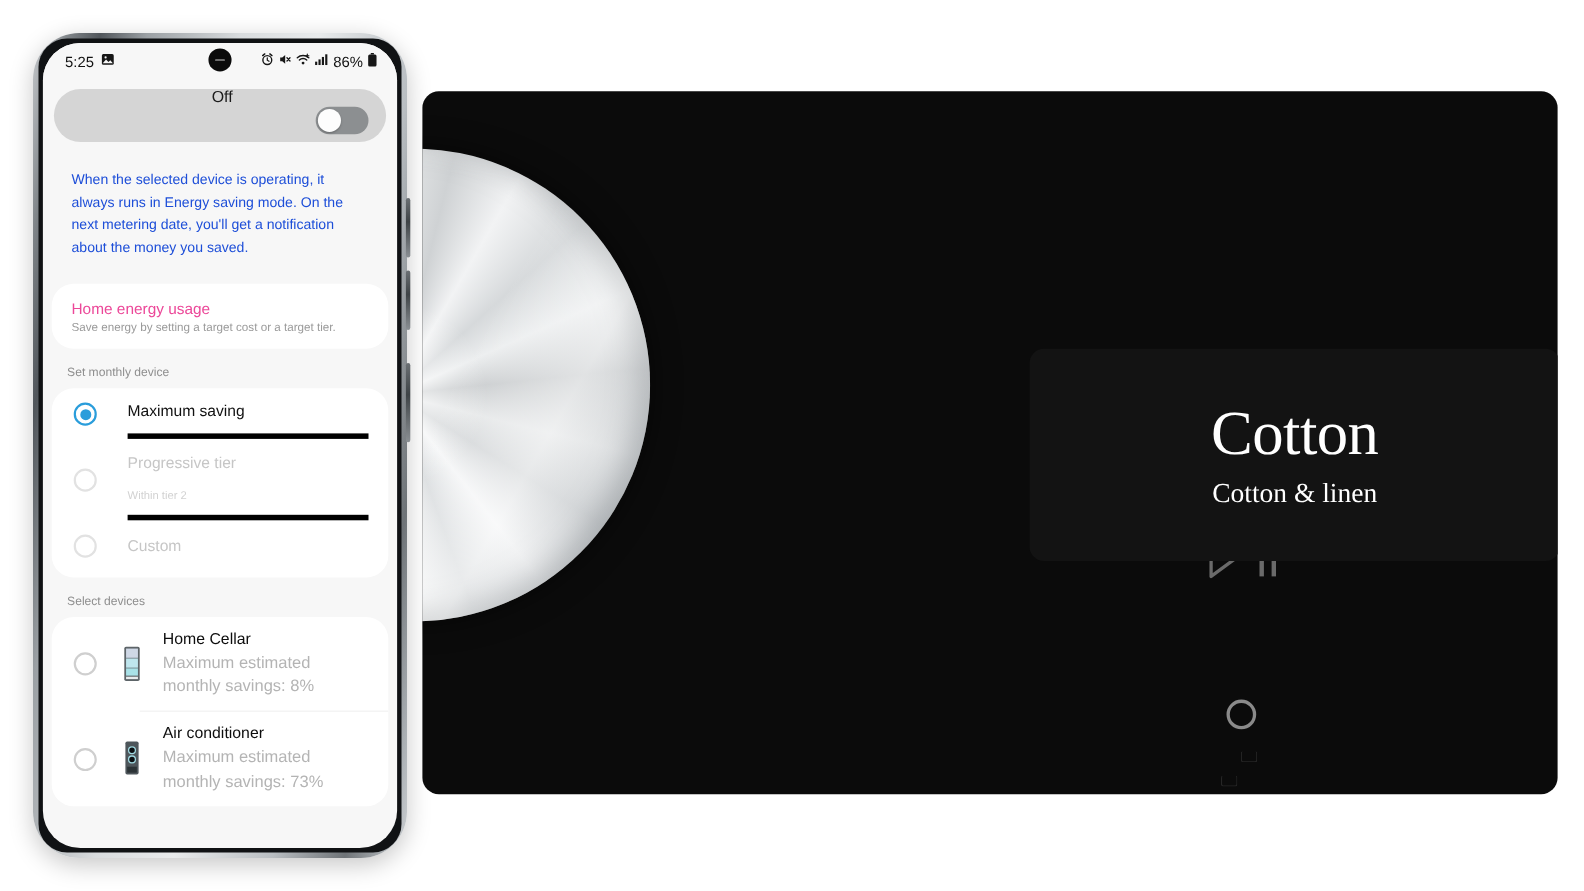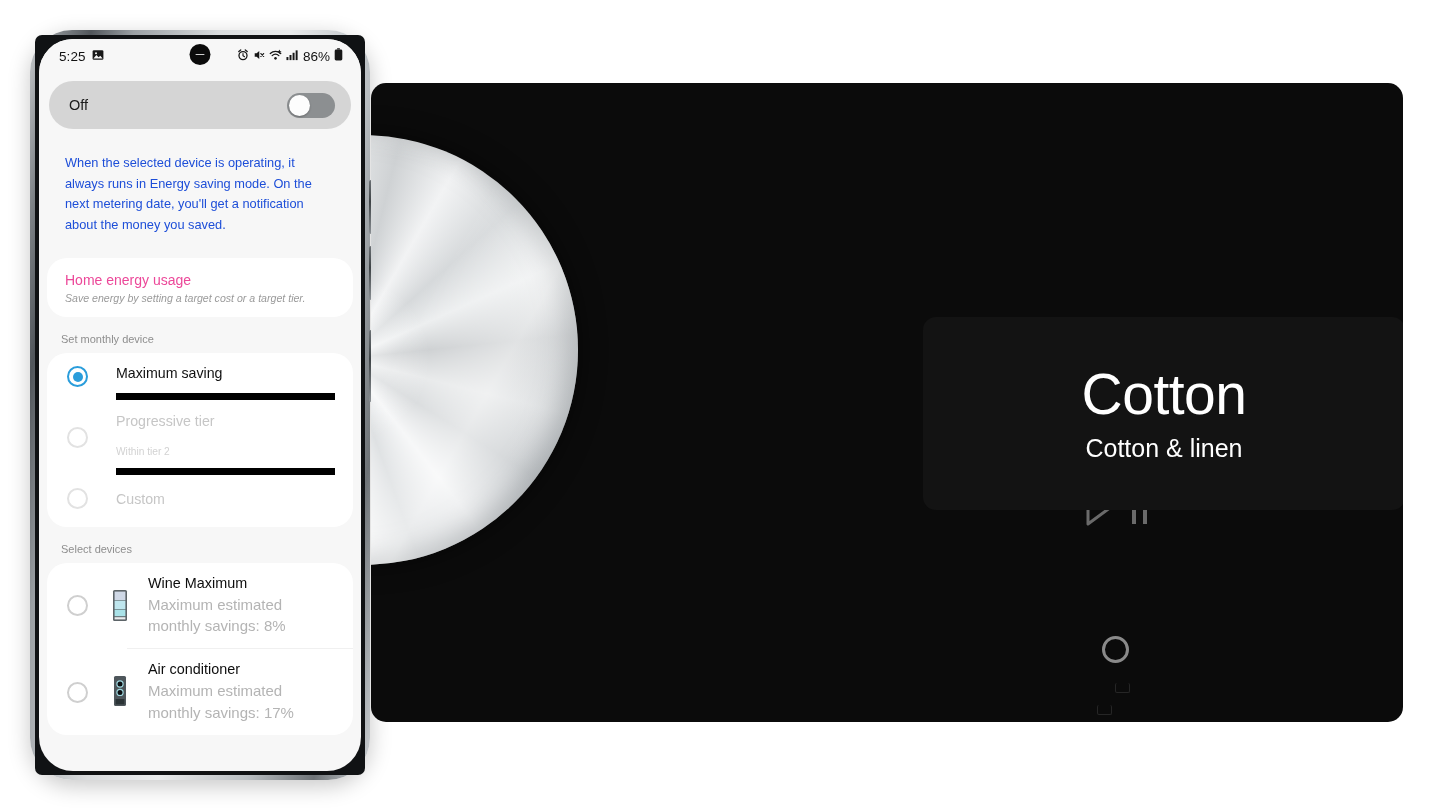--- a/index.html
+++ b/index.html
@@ -12,21 +12,21 @@
   
   #phone{
     position:absolute;left:30px;top:30px;width:340px;height:750px;
     border-radius:42px;
     background:linear-gradient(100deg,#c9cccf 0%,#7e8387 7%,#51565b 13%,#9ba0a4 22%,#d9dcde 40%,#e9ebec 55%,#b9bec2 74%,#6e7377 88%,#aeb3b7 96%,#cfd2d5 100%);
     box-shadow:0 6px 22px rgba(0,0,0,.22);
     padding:5px;box-sizing:border-box;
   }
   #phone-inner{
     position:absolute;left:5px;top:5px;right:5px;bottom:5px;
-    border-radius:7px;background:#101214;padding:16px;box-sizing:border-box;
+    border-radius:26px;background:#101214;padding:16px;box-sizing:border-box;
   }
   #screen{
     position:absolute;left:4px;top:4px;right:4px;bottom:4px;
     border-radius:34px;background:#f7f7f7;overflow:hidden;
   }
   .side-btn{position:absolute;right:-3px;width:4px;border-radius:2px;
     background:linear-gradient(180deg,#6b7074,#3e4346 40%,#8b9094);}
   #btn-volume-up{top:150px;height:54px;}
   #btn-volume-down{top:216px;height:54px;}
   #btn-power{top:300px;height:72px;}
@@ -53,65 +53,65 @@
   #app-title{font-size:15px;color:#101010;margin-left:6px;letter-spacing:.1px;}
   #more-button{margin-left:auto;width:26px;height:26px;display:flex;
     flex-direction:column;align-items:center;justify-content:center;gap:3.2px;cursor:pointer;}
   #more-button i{width:3.1px;height:3.1px;border-radius:50%;background:#1a1a1a;display:block;}
 
   
   #app-body{background:#f7f7f7;padding:0 0 0 0;}
 
   #master-toggle-row{
     margin:8px 10px 0 10px;height:48px;border-radius:24px;background:#d5d5d5;
-    display:flex;align-items:center;padding:0 16px 0 20px;box-sizing:border-box;cursor:pointer;}
+    display:flex;align-items:center;padding:0 16px 0 20px;box-sizing:border-box;cursor:pointer;flex-direction:column;}
   #master-toggle-label{font-size:14.5px;color:#1b1b1b;}
   #master-switch{margin-left:auto;width:48px;height:25px;border-radius:13px;
     background:#8c8f91;position:relative;}
   #master-switch .knob{position:absolute;left:2px;top:2px;width:21px;height:21px;
     border-radius:50%;background:#fdfdfd;box-shadow:0 1px 2px rgba(0,0,0,.25);}
 
   #description{padding:24px 26px 22px 26px;font-size:12.8px;line-height:1.62;
     color:#1d4ed8;}
 
   .card{background:#ffffff;border-radius:20px;margin:0 8px;}
   #home-energy-card{padding:14px 18px 13px 18px;}
   #home-energy-title{font-size:14px;color:#ec4899;}
-  #home-energy-sub{font-size:10.6px;color:#9a9a9a;margin-top:4px;font-style:italic;}
+  #home-energy-sub{font-size:10.6px;color:#9a9a9a;margin-top:4px;}
 
   .section-label{font-size:11px;color:#8e8e8e;padding:16px 22px 8px 22px;}
 
   #target-card{padding:0 0 4px 0;}
   .radio-row{display:flex;align-items:center;padding:0 18px 0 20px;min-height:48px;
     box-sizing:border-box;position:relative;cursor:pointer;}
   .radio{width:21px;height:21px;border-radius:50%;border:2px solid #cfcfcf;
     box-sizing:border-box;flex:0 0 auto;}
   .radio.checked{border-color:#2a9ddb;position:relative;}
   .radio.checked::after{content:"";position:absolute;left:50%;top:50%;
     transform:translate(-50%,-50%);width:10px;height:10px;border-radius:50%;background:#2a9ddb;}
   .radio.dim{border-color:#e2e2e2;}
-  .radio-text{margin-left:28px;flex:1;padding:11px 0;border-bottom:7px solid #000000;}
+  .radio-text{margin-left:28px;flex:1;padding:11px 0;border-bottom:5px solid #000000;}
   .radio-row:last-child .radio-text{border-bottom:none;}
   .radio-title{font-size:14.2px;color:#111;}
   .radio-title.dim{color:#c6c6c6;}
   .radio-sub{font-size:10.2px;color:#d2d2d2;margin-top:16px;}
 
   #devices-card{padding:0;overflow:hidden;}
   .device-row{display:flex;align-items:center;padding:0 16px 0 20px;min-height:72px;
     box-sizing:border-box;cursor:pointer;}
   .device-icon{width:20px;height:34px;margin-left:22px;flex:0 0 auto;}
   .device-text{margin-left:18px;flex:1;padding:12px 0;}
   .device-name{font-size:14.4px;color:#0d0d0d;}
   .device-sub{font-size:15px;color:#b4b4b4;line-height:1.42;margin-top:3px;}
   .device-sep{height:1px;background:#f0f0f0;margin-left:80px;}
 
   
   #washer-panel{
-    position:absolute;left:371px;top:83px;width:1032px;height:639px;
-    background:#0b0b0b;border-radius:15px;overflow:hidden;
+    position:absolute;left:384px;top:83px;width:1032px;height:639px;
+    background:#0b0b0b;border-radius:15px;overflow:hidden;font-family:Liberation Serif, serif;
   }
   #dial{
     position:absolute;left:-223px;top:52px;width:430px;height:430px;border-radius:50%;
     background:
       radial-gradient(circle at 46% 52%, rgba(255,255,255,.75) 0%, rgba(255,255,255,0) 26%),
       conic-gradient(from 0deg at 46% 52%,
         #e7e9ea 0deg,#cfd2d4 14deg,#f2f3f4 30deg,#d6d9db 48deg,#eceeef 66deg,
         #c8cbcd 84deg,#e4e6e7 104deg,#d2d5d7 122deg,#f4f5f6 142deg,#dadddf 160deg,
         #ffffff 178deg,#e0e2e4 198deg,#cdd0d2 216deg,#eaecec 236deg,#d4d7d9 254deg,
         #f0f1f2 272deg,#c6c9cb 292deg,#e2e4e5 312deg,#d0d3d5 332deg,#e7e9ea 360deg);
@@ -257,38 +257,38 @@
             <span class="device-icon">
               <svg width="20" height="34" viewBox="0 0 20 34">
                 <rect x="3" y="1" width="14" height="31" rx="1.6" fill="#5d6468"></rect>
                 <rect x="4.6" y="2.6" width="10.8" height="8.4" fill="#cfd8e6"></rect>
                 <rect x="4.6" y="11.6" width="10.8" height="8.4" fill="#bfe6ee"></rect>
                 <rect x="4.6" y="20.6" width="10.8" height="6.6" fill="#a9e2e8"></rect>
                 <rect x="4.6" y="28.2" width="10.8" height="2.2" fill="#e8ecee"></rect>
               </svg>
             </span>
             <span class="device-text">
-              <span class="device-name" style="display:block">Wine Maximum</span>
+              <span class="device-name" style="display:block">Home Cellar</span>
               <span class="device-sub" style="display:block">Maximum estimated monthly savings: 8%</span>
             </span>
           </div>
           <div class="device-sep"></div>
           <div class="device-row">
             <span class="radio"></span>
             <span class="device-icon">
               <svg width="20" height="34" viewBox="0 0 20 34">
                 <rect x="4" y="1" width="12" height="30" rx="1.6" fill="#4e565b"></rect>
                 <circle cx="10" cy="9" r="3.1" fill="#0c1013" stroke="#9fd8e0" stroke-width="1.2"></circle>
                 <circle cx="10" cy="17.4" r="3.1" fill="#0c1013" stroke="#9fd8e0" stroke-width="1.2"></circle>
                 <rect x="5.6" y="24" width="8.8" height="5.4" fill="#2b3336"></rect>
               </svg>
             </span>
             <span class="device-text">
               <span class="device-name" style="display:block">Air conditioner</span>
-              <span class="device-sub" style="display:block">Maximum estimated monthly savings: 17%</span>
+              <span class="device-sub" style="display:block">Maximum estimated monthly savings: 73%</span>
             </span>
           </div>
         </div>
 
       </div>
     </div>
   </div>
 </div>
 
 <div id="washer-panel">

